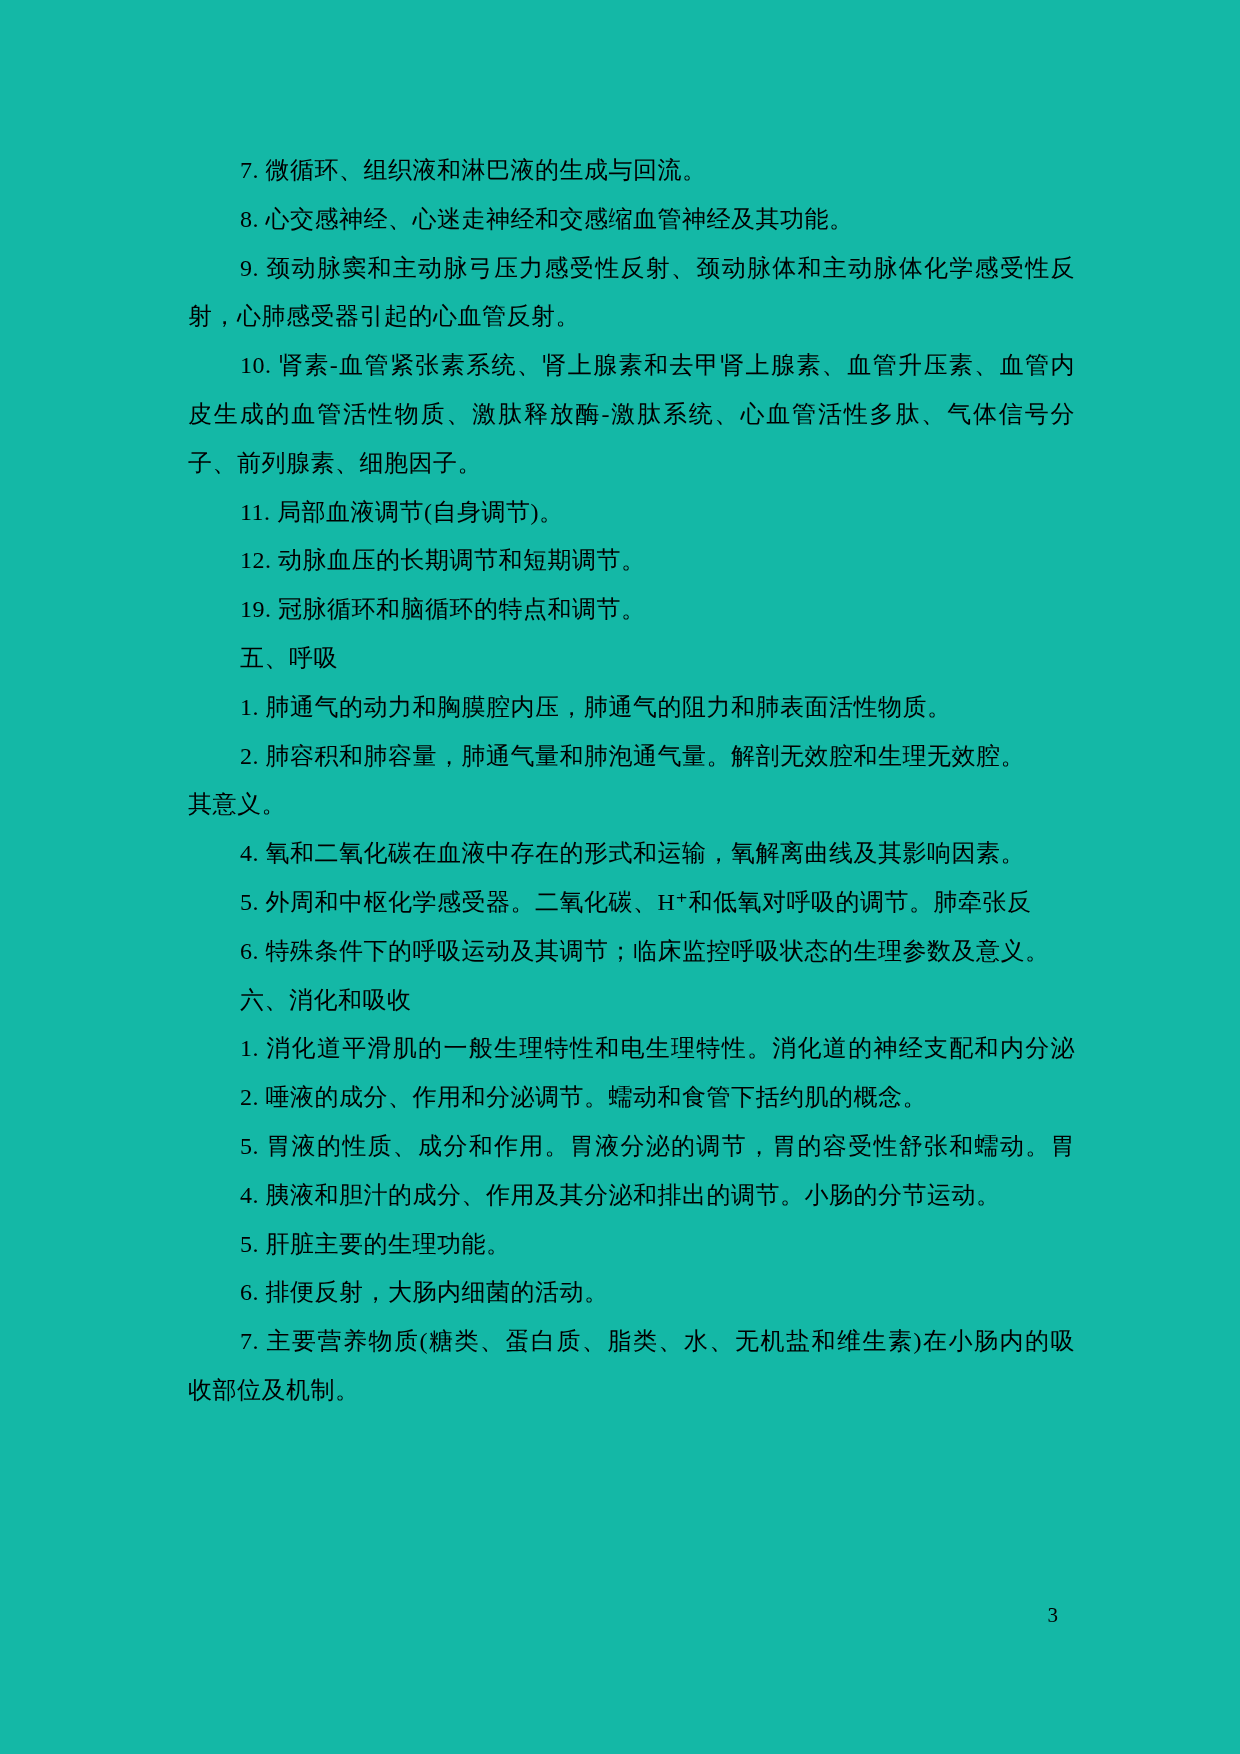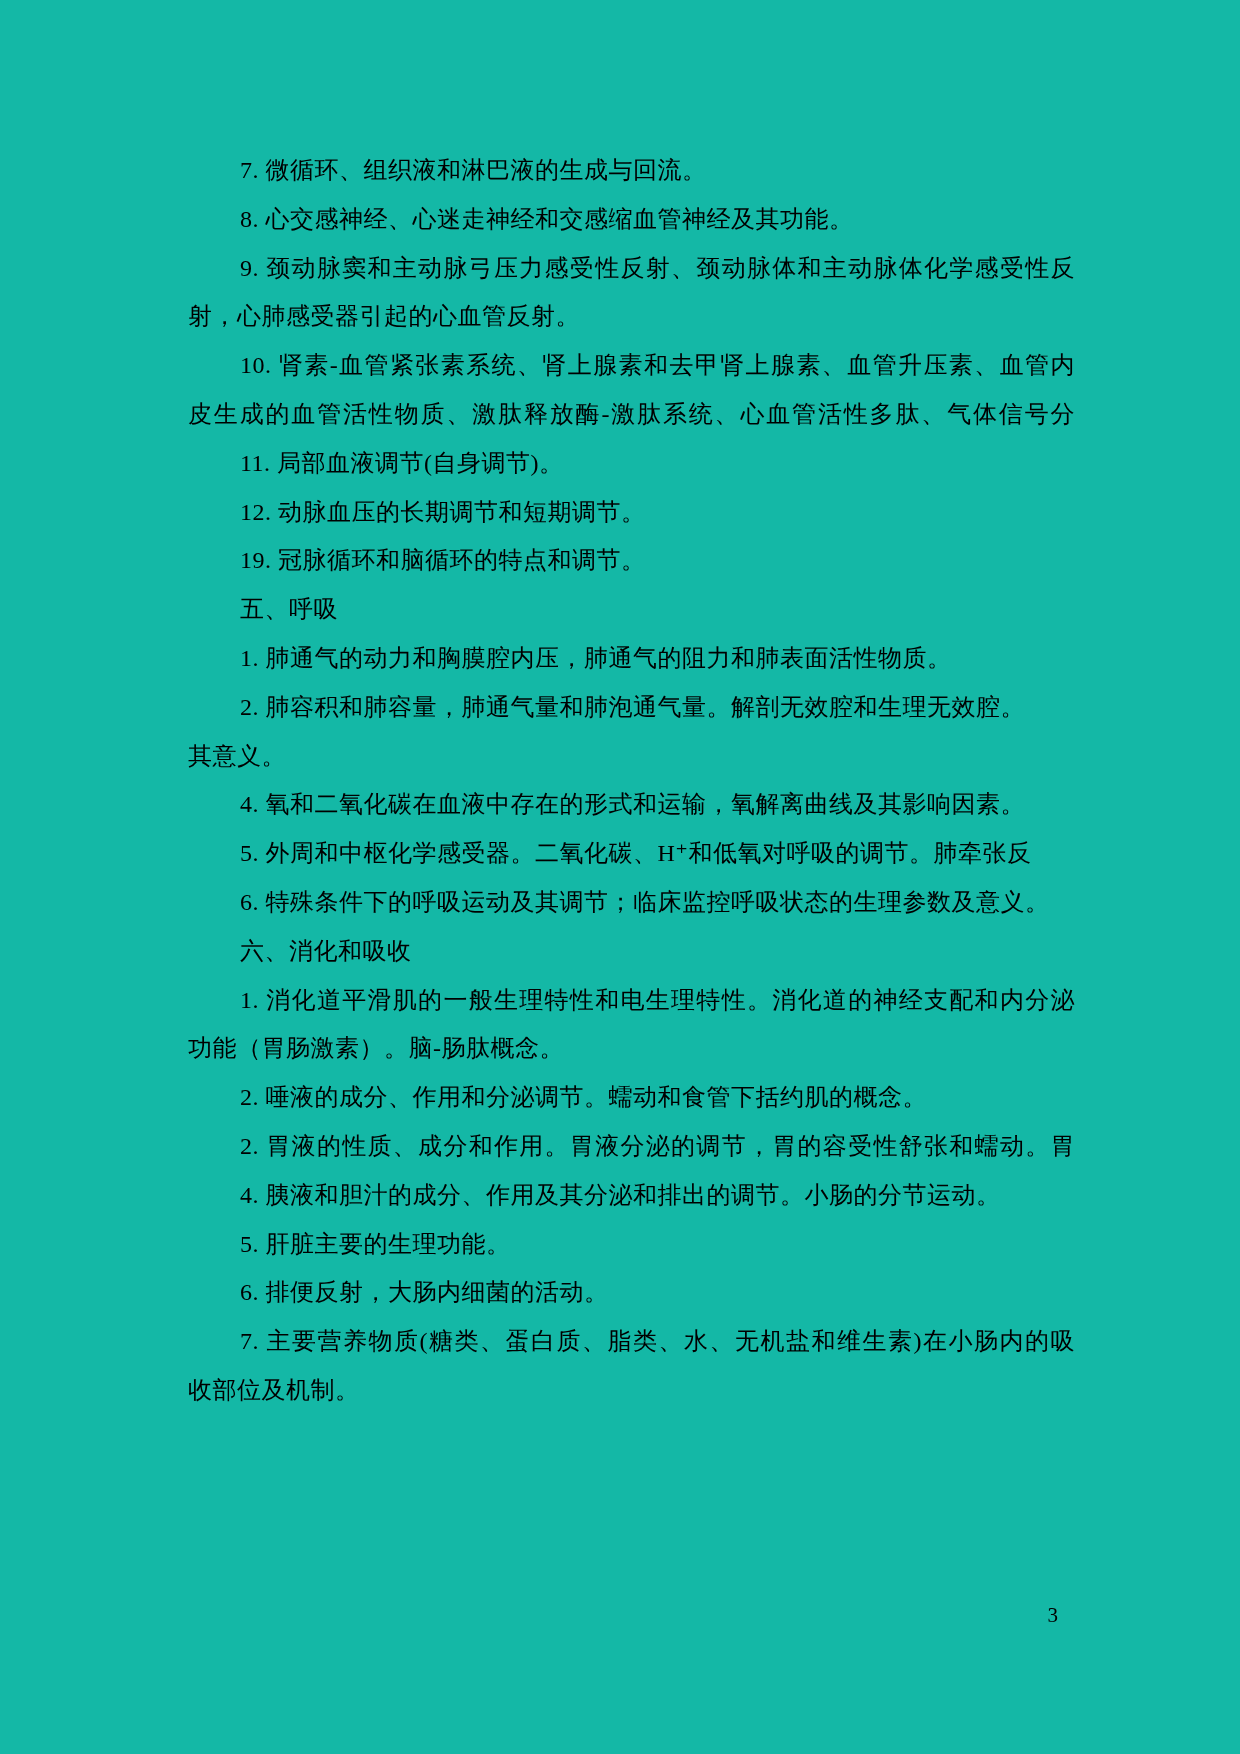--- a/index.html
+++ b/index.html
@@ -52,35 +52,35 @@
 
 <div class="page">
   <div class="content">
 
   <div class="ln ind">7. 微循环、组织液和淋巴液的生成与回流。</div>
       <div class="ln ind">8. 心交感神经、心迷走神经和交感缩血管神经及其功能。</div>
       <div class="ln ind jst">9. 颈动脉窦和主动脉弓压力感受性反射、颈动脉体和主动脉体化学感受性反</div>
       <div class="ln">射，心肺感受器引起的心血管反射。</div>
       <div class="ln ind jst">10. 肾素-血管紧张素系统、肾上腺素和去甲肾上腺素、血管升压素、血管内</div>
       <div class="ln jst">皮生成的血管活性物质、激肽释放酶-激肽系统、心血管活性多肽、气体信号分</div>
+      <div class="ln">子、前列腺素、细胞因子。</div>
       <div class="ln ind">11. 局部血液调节(自身调节)。</div>
       <div class="ln ind">12. 动脉血压的长期调节和短期调节。</div>
       <div class="ln ind">19. 冠脉循环和脑循环的特点和调节。</div>
       <div class="ln ind">五、呼吸</div>
       <div class="ln ind">1. 肺通气的动力和胸膜腔内压，肺通气的阻力和肺表面活性物质。</div>
       <div class="ln ind">2. 肺容积和肺容量，肺通气量和肺泡通气量。解剖无效腔和生理无效腔。</div>
       <div class="ln">其意义。</div>
       <div class="ln ind">4. 氧和二氧化碳在血液中存在的形式和运输，氧解离曲线及其影响因素。</div>
       <div class="ln ind">5. 外周和中枢化学感受器。二氧化碳、H⁺和低氧对呼吸的调节。肺牵张反射。</div>
       <div class="ln ind">6. 特殊条件下的呼吸运动及其调节；临床监控呼吸状态的生理参数及意义。</div>
       <div class="ln ind">六、消化和吸收</div>
       <div class="ln ind jst">1. 消化道平滑肌的一般生理特性和电生理特性。消化道的神经支配和内分泌</div>
-      <div class="ln">功能（胃肠激素）。脑-肠肽概念。</div>
       <div class="ln ind">2. 唾液的成分、作用和分泌调节。蠕动和食管下括约肌的概念。</div>
-      <div class="ln ind jst">2. 胃液的性质、成分和作用。胃液分泌的调节，胃的容受性舒张和蠕动。胃</div>
+      <div class="ln ind jst">5. 胃液的性质、成分和作用。胃液分泌的调节，胃的容受性舒张和蠕动。胃</div>
       <div class="ln ind">4. 胰液和胆汁的成分、作用及其分泌和排出的调节。小肠的分节运动。</div>
       <div class="ln ind">5. 肝脏主要的生理功能。</div>
       <div class="ln ind">6. 排便反射，大肠内细菌的活动。</div>
       <div class="ln ind jst">7. 主要营养物质(糖类、蛋白质、脂类、水、无机盐和维生素)在小肠内的吸</div>
       <div class="ln">收部位及机制。</div>
     </div>
   <div class="page-number">3</div>
 </div>
 
 </body></html>

